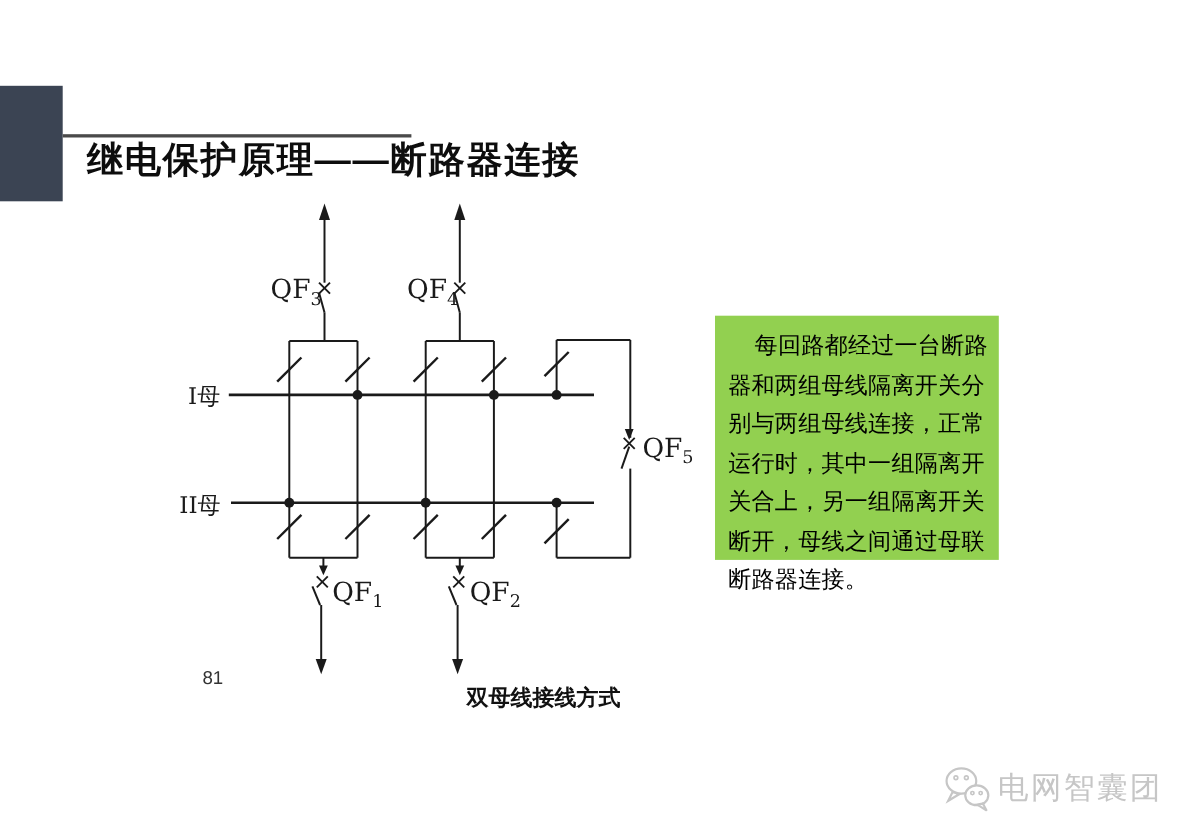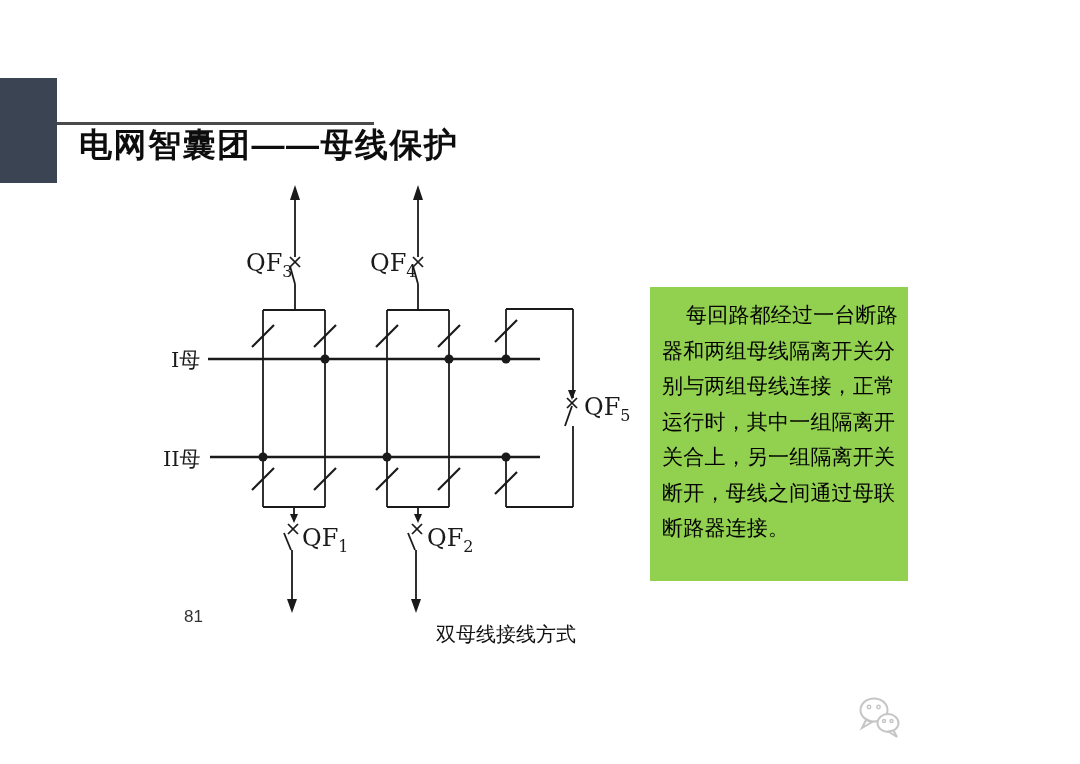--- a/index.html
+++ b/index.html
@@ -36,32 +36,32 @@
   .diagram-svg .slash { stroke-width: 2.2; }
   .diagram-svg .xmark { stroke-width: 1.7; }
   .diagram-svg polygon { fill: #1a1a1a; stroke: none; }
   .diagram-svg circle.dot { fill: #1a1a1a; stroke: none; }
   .qf-label { font-family: "DejaVu Serif", serif; font-size: 24px; fill: #1a1a1a; }
   .qf-sub { font-size: 16px; }
   .bus-label { font-family: "DejaVu Serif", serif; font-size: 21px; fill: #1a1a1a; }
 
   .diagram-caption {
     position: absolute; left: 424px; top: 621px; width: 152px;
-    font-size: 20px; font-weight: 400; color: #111;
-    text-align: right; white-space: nowrap;
+    font-size: 20px; font-weight: 700; color: #111;
+    text-align: left; white-space: nowrap;
   }
   .page-number {
     position: absolute; left: 184px; top: 607px;
     font-size: 17px; color: #333333;
   }
 
   
   .note-box {
     position: absolute; left: 650px; top: 287px;
-    width: 258px; height: 294px;
+    width: 258px; height: 222px;
     background: #92D050;
     box-sizing: border-box;
     padding: 10px 10px 0 12px;
   }
   .note-text {
     font-size: 21px; line-height: 35.5px; color: #000000;
     white-space: pre-line;
     text-indent: 24px;
     letter-spacing: 0.2px;
   }
@@ -80,21 +80,21 @@
   }
   .wechat-icon circle.eye { stroke-width: 1.5; fill: none; }
 </style>
 </head>
 <body>
 
 <div class="corner-square" style="background: rgb(59, 68, 83);"></div>
 
 <div class="title-rule" style="background: rgb(74, 74, 74);"></div>
 
-<div class="page-title">电网智囊团——母线保护</div>
+<div class="page-title">继电保护原理——断路器连接</div>
 
 <svg class="diagram-svg" width="500" height="490" viewBox="150 170 500 490" xmlns="http://www.w3.org/2000/svg">
 
   <g>
     <line class="bus" x1="208" y1="359" x2="540" y2="359"></line>
   </g>
 
   <g>
     <line class="bus" x1="210" y1="457" x2="540" y2="457"></line>
   </g>
@@ -219,13 +219,14 @@
   <svg class="wechat-icon" width="42" height="44" viewBox="0 0 42 44" xmlns="http://www.w3.org/2000/svg">
     <ellipse cx="16" cy="16" rx="13.5" ry="11.5"></ellipse>
     <path d="M8,26 L4,34 L14,28 Z"></path>
     <circle class="eye" cx="11" cy="13" r="1.7"></circle>
     <circle class="eye" cx="20.5" cy="13" r="1.7"></circle>
     <ellipse cx="30" cy="29" rx="10.5" ry="9"></ellipse>
     <path d="M35.5,36.5 L39,43 L30.5,37.5 Z"></path>
     <circle class="eye" cx="26" cy="27" r="1.5"></circle>
     <circle class="eye" cx="33.5" cy="27" r="1.5"></circle>
   </svg>
+  <span class="watermark-text" style="color: rgb(198, 198, 198);">电网智囊团</span>
 </div>
 
 </body></html>

